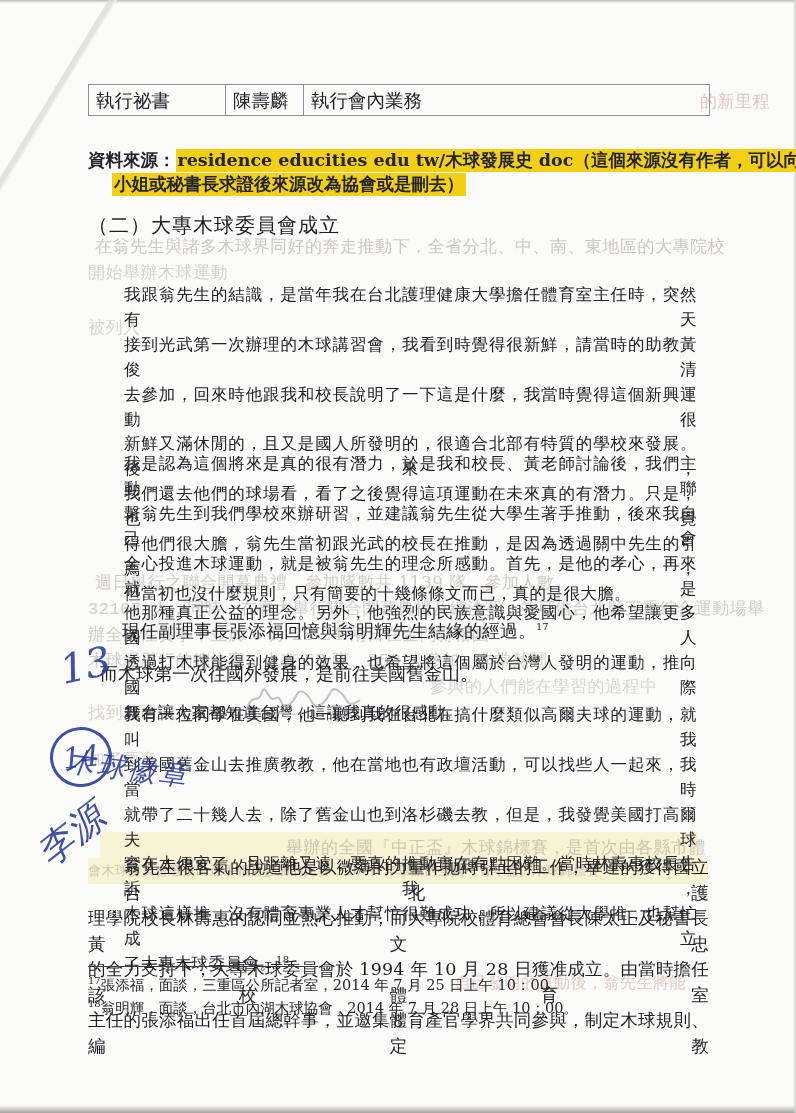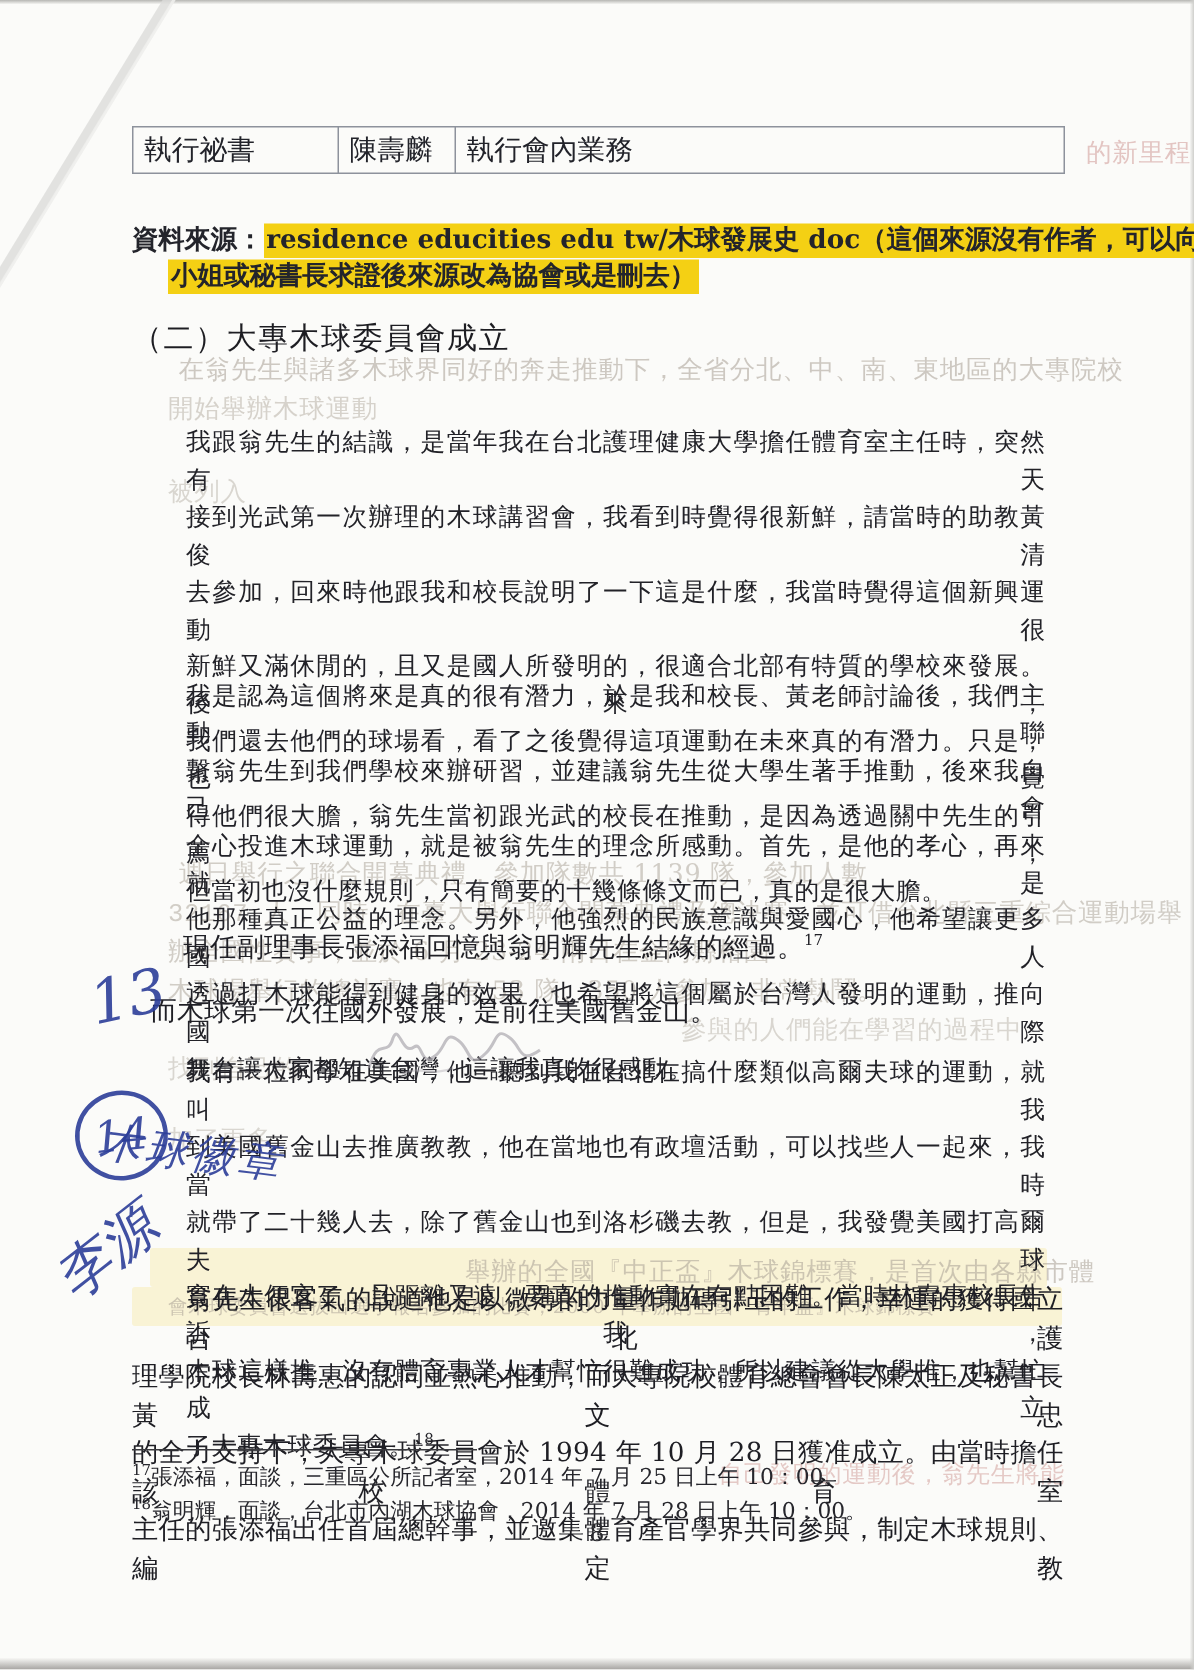--- a/index.html
+++ b/index.html
@@ -9,21 +9,21 @@
     font-family:"DejaVu Serif","Liberation Serif",serif;
     color:#1f1f23;
   }
   .abs{position:absolute;}
   
   .edge-top{left:0;top:0;width:796px;height:3px;background:linear-gradient(#b6b6b3,rgba(182,182,179,0));}
   .edge-bottom{left:0;top:1105px;width:796px;height:8px;background:linear-gradient(rgba(170,168,165,0),#a6a4a1);}
   .edge-right{left:793px;top:0;width:3px;height:1113px;background:linear-gradient(90deg,rgba(210,210,207,0),#cfcfcc);}
   .crease{left:0;top:0;pointer-events:none;}
   
-  .bleed-line{white-space:nowrap;filter:blur(0.5px);letter-spacing:0.5px;margin-left:24px;}
+  .bleed-line{white-space:nowrap;filter:blur(0.5px);letter-spacing:0.5px;}
   .bleed-band{background:rgba(243,213,70,0.20);border-radius:2px;}
   
   .info-table{left:88px;top:84px;width:610px;border-collapse:collapse;table-layout:fixed;}
   .info-table td{
     border:1px solid #8d929c;font-size:18.5px;line-height:29px;height:30px;
     padding:0 0 0 7px;white-space:nowrap;overflow:hidden;color:#22232a;
   }
   .c1{width:129px;} .c2{width:70px;} .c3{width:398px;}
   
   .src-line1{left:88px;top:148px;font-size:17.5px;line-height:24px;white-space:nowrap;font-weight:600;color:#23242b;}

